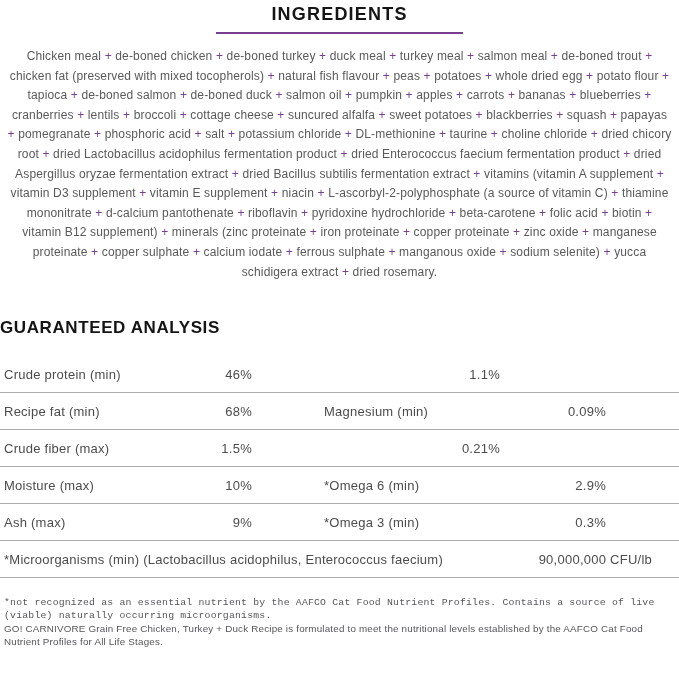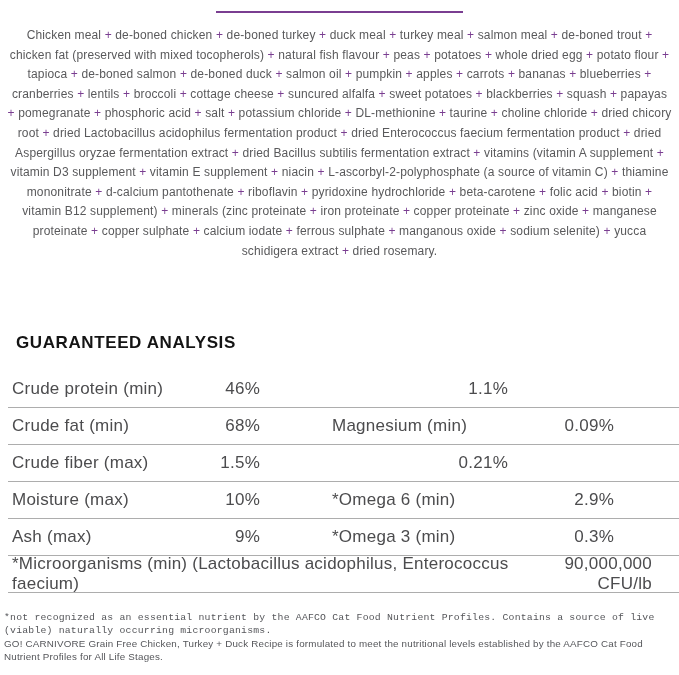--- a/index.html
+++ b/index.html
@@ -19,25 +19,25 @@
     width: 247px; height: 2px; background: var(--accent);
     margin: 7px auto 0 auto;
   }
   .ingredients-text {
     margin-top: 13px; padding: 0 7px;
     font-size: 12px; line-height: 19.6px; letter-spacing: 0.15px;
     text-align: center; color: #59595B;
   }
   .plus { color: var(--accent); }
   .ga-heading {
-    margin-top: 72px; padding-left: 16px;
+    margin-top: 36px; padding-left: 0;
     font-size: 17px; font-weight: bold; letter-spacing: 0.6px;
     color: #141414; text-align: left;
   }
-  .ga-table { margin-top: 18px; width: 679px; font-size: 17px; letter-spacing: 0.25px; color: #4C4C4E; padding-left: 8px; }
+  .ga-table { margin-top: 18px; width: 679px; font-size: 13px; letter-spacing: 0.25px; color: #4C4C4E; }
   .ga-row {
     display: grid;
     grid-template-columns: 184px 64px 72px 176px 106px;
     align-items: center;
     height: 37px;
     padding-left: 4px;
     border-bottom: 1px solid var(--rule);
   }
   .ga-label { text-align: left; }
   .ga-value { text-align: right; }
@@ -50,37 +50,38 @@
     padding: 0 4px; font-size: 9.8px; line-height: 13px;
     letter-spacing: 0.2px; color: #55565A; text-align: left;
   }
   .footnote-1 { margin-top: 18px; font-family: Liberation Mono, monospace; }
   .footnote-2 { margin-top: 0; max-width: 679px; }
 </style>
 </head>
 <body>
 
 <div class="header">
+  <div class="title">INGREDIENTS</div>
   <div class="title-underline"></div>
 </div>
 
 <p class="ingredients-text">Chicken meal <span class="plus">+</span> de-boned chicken <span class="plus">+</span> de-boned turkey <span class="plus">+</span> duck meal <span class="plus">+</span> turkey meal <span class="plus">+</span> salmon meal <span class="plus">+</span> de-boned trout <span class="plus">+</span> chicken fat (preserved with mixed tocopherols) <span class="plus">+</span> natural fish flavour <span class="plus">+</span> peas <span class="plus">+</span> potatoes <span class="plus">+</span> whole dried egg <span class="plus">+</span> potato flour <span class="plus">+</span> tapioca <span class="plus">+</span> de-boned salmon <span class="plus">+</span> de-boned duck <span class="plus">+</span> salmon oil <span class="plus">+</span> pumpkin <span class="plus">+</span> apples <span class="plus">+</span> carrots <span class="plus">+</span> bananas <span class="plus">+</span> blueberries <span class="plus">+</span> cranberries <span class="plus">+</span> lentils <span class="plus">+</span> broccoli <span class="plus">+</span> cottage cheese <span class="plus">+</span> suncured alfalfa <span class="plus">+</span> sweet potatoes <span class="plus">+</span> blackberries <span class="plus">+</span> squash <span class="plus">+</span> papayas <span class="plus">+</span> pomegranate <span class="plus">+</span> phosphoric acid <span class="plus">+</span> salt <span class="plus">+</span> potassium chloride <span class="plus">+</span> DL-methionine <span class="plus">+</span> taurine <span class="plus">+</span> choline chloride <span class="plus">+</span> dried chicory root <span class="plus">+</span> dried Lactobacillus acidophilus fermentation product <span class="plus">+</span> dried Enterococcus faecium fermentation product <span class="plus">+</span> dried Aspergillus oryzae fermentation extract <span class="plus">+</span> dried Bacillus subtilis fermentation extract <span class="plus">+</span> vitamins (vitamin A supplement <span class="plus">+</span> vitamin D3 supplement <span class="plus">+</span> vitamin E supplement <span class="plus">+</span> niacin <span class="plus">+</span> L-ascorbyl-2-polyphosphate (a source of vitamin C) <span class="plus">+</span> thiamine mononitrate <span class="plus">+</span> d-calcium pantothenate <span class="plus">+</span> riboflavin <span class="plus">+</span> pyridoxine hydrochloride <span class="plus">+</span> beta-carotene <span class="plus">+</span> folic acid <span class="plus">+</span> biotin <span class="plus">+</span> vitamin B12 supplement) <span class="plus">+</span> minerals (zinc proteinate <span class="plus">+</span> iron proteinate <span class="plus">+</span> copper proteinate <span class="plus">+</span> zinc oxide <span class="plus">+</span> manganese proteinate <span class="plus">+</span> copper sulphate <span class="plus">+</span> calcium iodate <span class="plus">+</span> ferrous sulphate <span class="plus">+</span> manganous oxide <span class="plus">+</span> sodium selenite) <span class="plus">+</span> yucca schidigera extract <span class="plus">+</span> dried rosemary.</p>
 
 <div class="ga-heading">GUARANTEED ANALYSIS</div>
 
 <div class="ga-table">
   <div id="ga-rows">
       <div class="ga-row">
         <span class="ga-label">Crude protein (min)</span>
         <span class="ga-value">46%</span>
         <span class="ga-spacer"></span>
         <span class="ga-value">1.1%</span>
       </div>
       <div class="ga-row">
-        <span class="ga-label">Crude fat (min)</span>
+        <span class="ga-label">Recipe fat (min)</span>
         <span class="ga-value">68%</span>
         <span class="ga-spacer"></span>
         <span class="ga-label">Magnesium (min)</span>
         <span class="ga-value">0.09%</span>
       </div>
       <div class="ga-row">
         <span class="ga-label">Crude fiber (max)</span>
         <span class="ga-value">1.5%</span>
         <span class="ga-spacer"></span>
         <span class="ga-value">0.21%</span>

